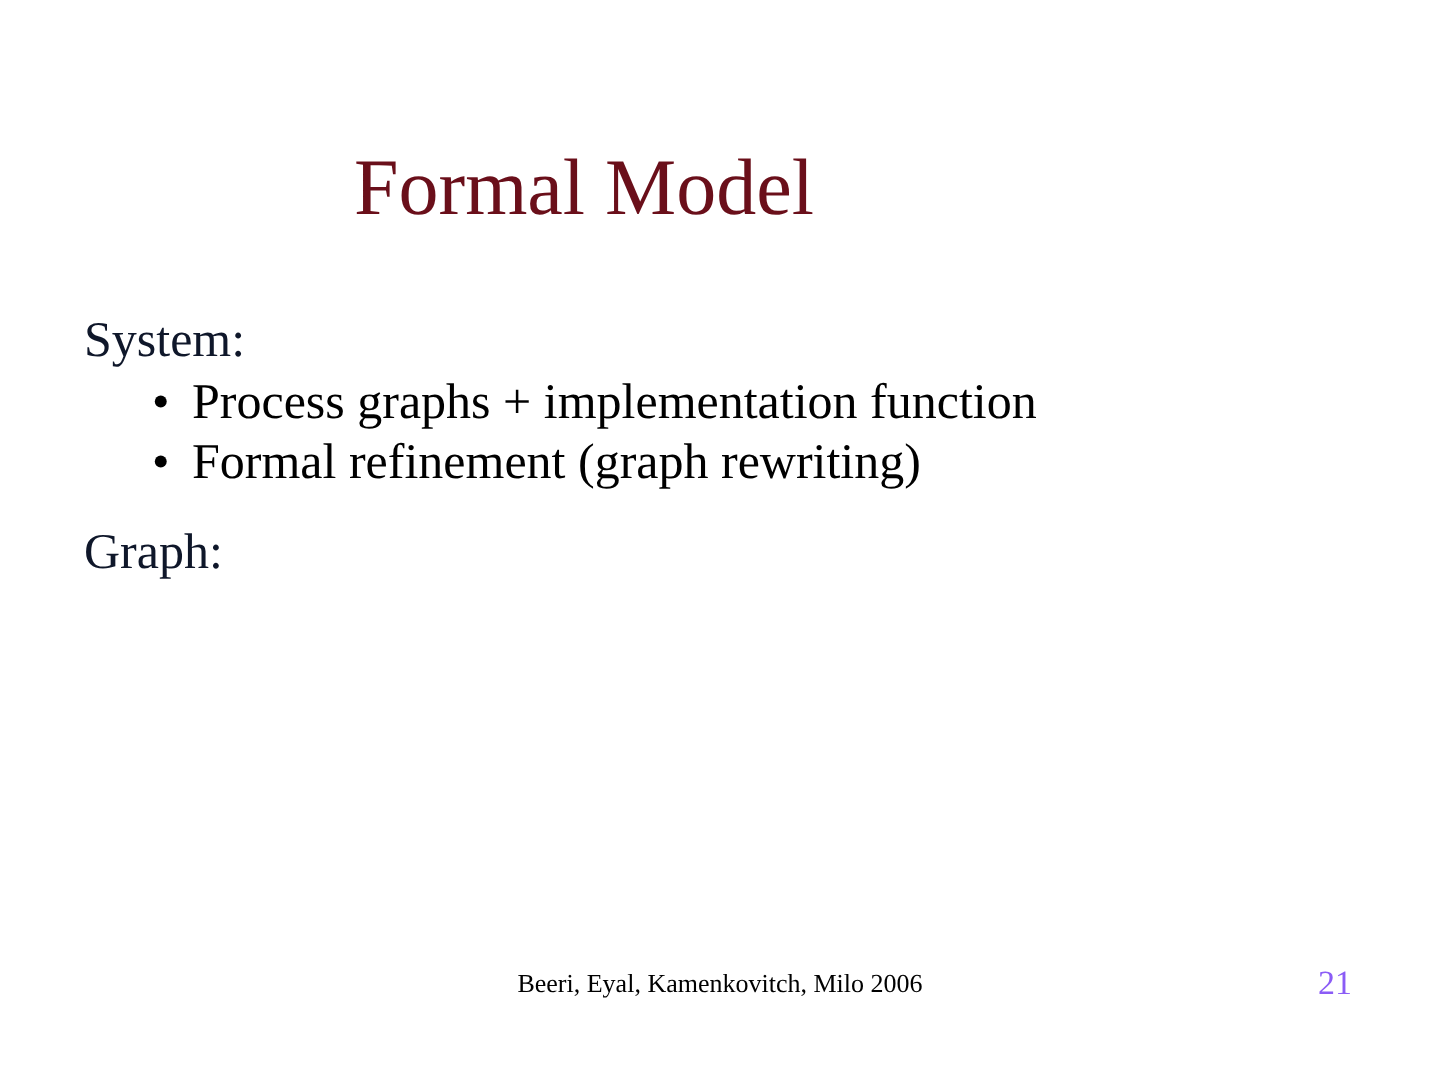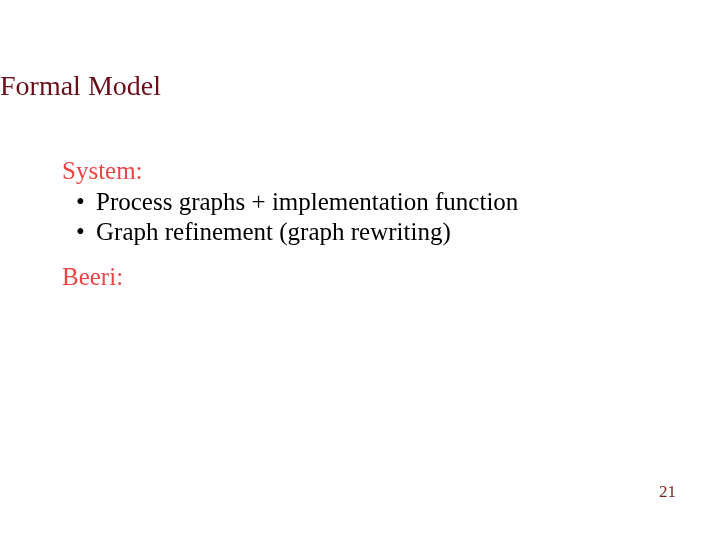--- a/index.html
+++ b/index.html
@@ -15,35 +15,35 @@
   .slide {
     width: 720px;
     height: 540px;
     position: relative;
   }
   .title {
     position: absolute;
     top: 70px;
     left: 0;
     width: 584px;
-    font-size: 28px;
+    text-align: center;
+    font-size: 40px;
     color: #6a0f1a;
     font-weight: normal;
   }
   .body {
     position: absolute;
     top: 156px;
     left: 42px;
     right: 42px;
     font-size: 25px;
     line-height: 1.22;
   }
   .heading {
-    color: #ef4444;
-    margin-left: 20px;
+    color: #0f172a;
   }
   .bullets {
     margin: 0;
     padding: 0 0 0 26px;
   }
   .bullets li {
     list-style: none;
     position: relative;
     padding-left: 0;
     margin-left: 28px;
@@ -63,41 +63,42 @@
     width: 720px;
     text-align: center;
     font-size: 13px;
     color: #000;
   }
   .footer-right {
     position: absolute;
     bottom: 38px;
     right: 44px;
     font-size: 17px;
-    color: #7f1d1d;
+    color: #8b5cf6;
   }
 </style>
 </head>
 <body>
 
 <div class="slide">
 
   <div class="title">Formal Model</div>
 
   <div class="body">
 
     <div>
       <div class="heading">System:</div>
       <ul class="bullets">
         <li>Process graphs + implementation function</li>
-        <li>Graph refinement (graph rewriting)</li>
+        <li>Formal refinement (graph rewriting)</li>
       </ul>
     </div>
 
     <div class="block2">
-      <div class="heading">Beeri:</div>
+      <div class="heading">Graph:</div>
     </div>
 
   </div>
 
+  <div class="footer-center">Beeri, Eyal, Kamenkovitch, Milo  2006</div>
   <div class="footer-right">21</div>
 
 </div>
 
 </body></html>

